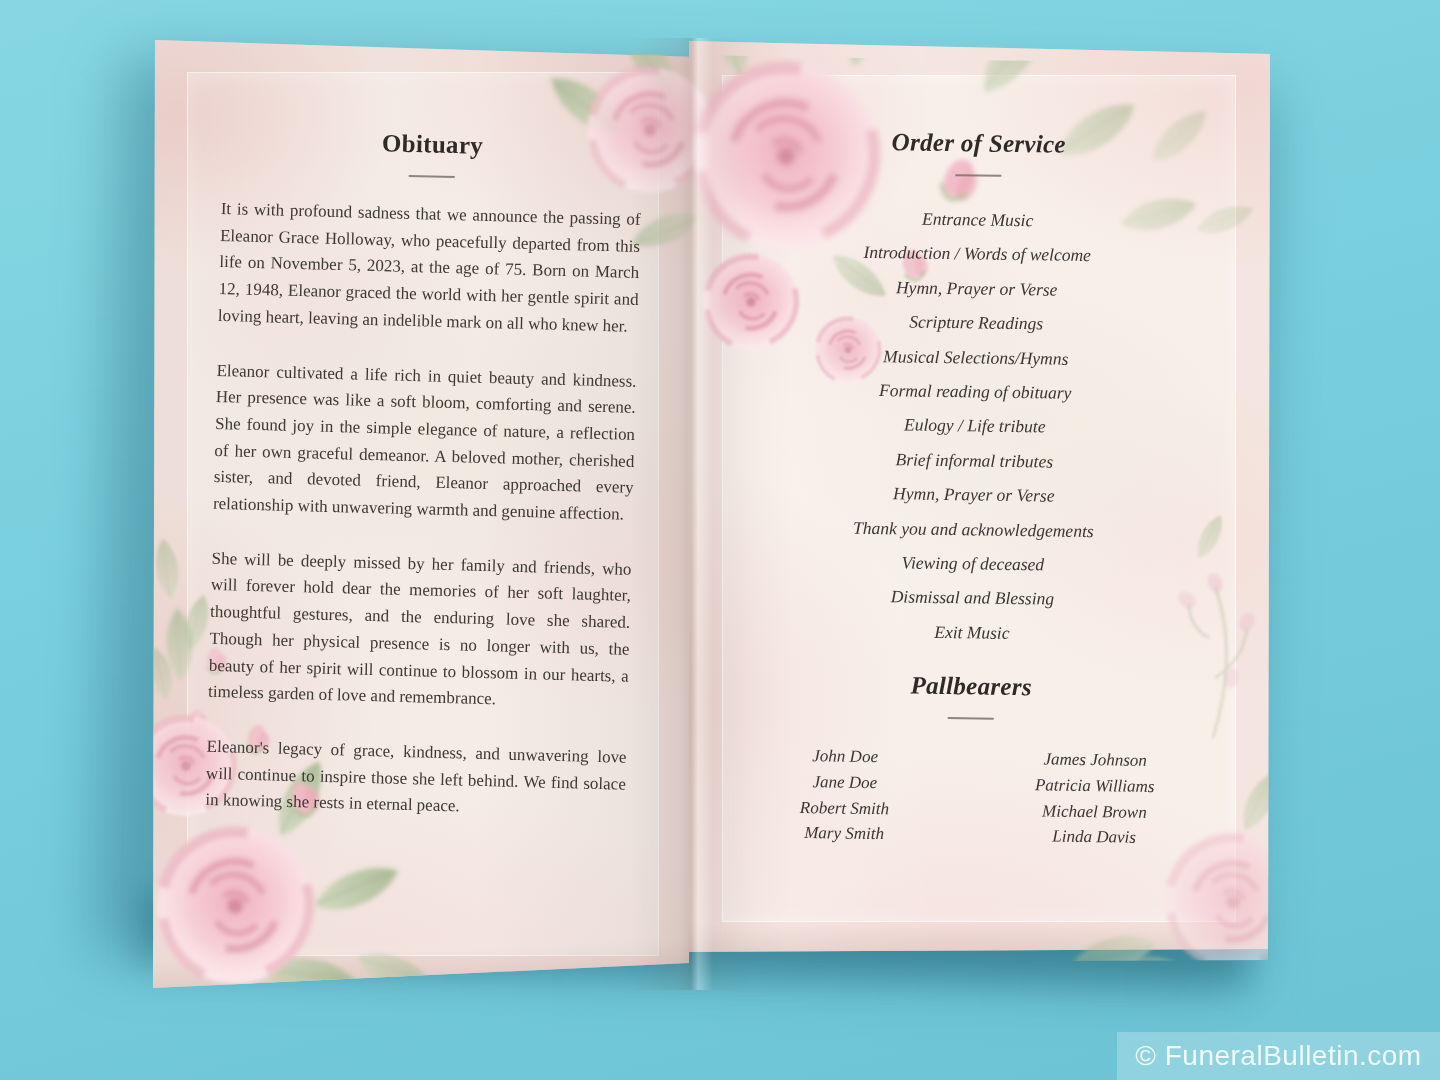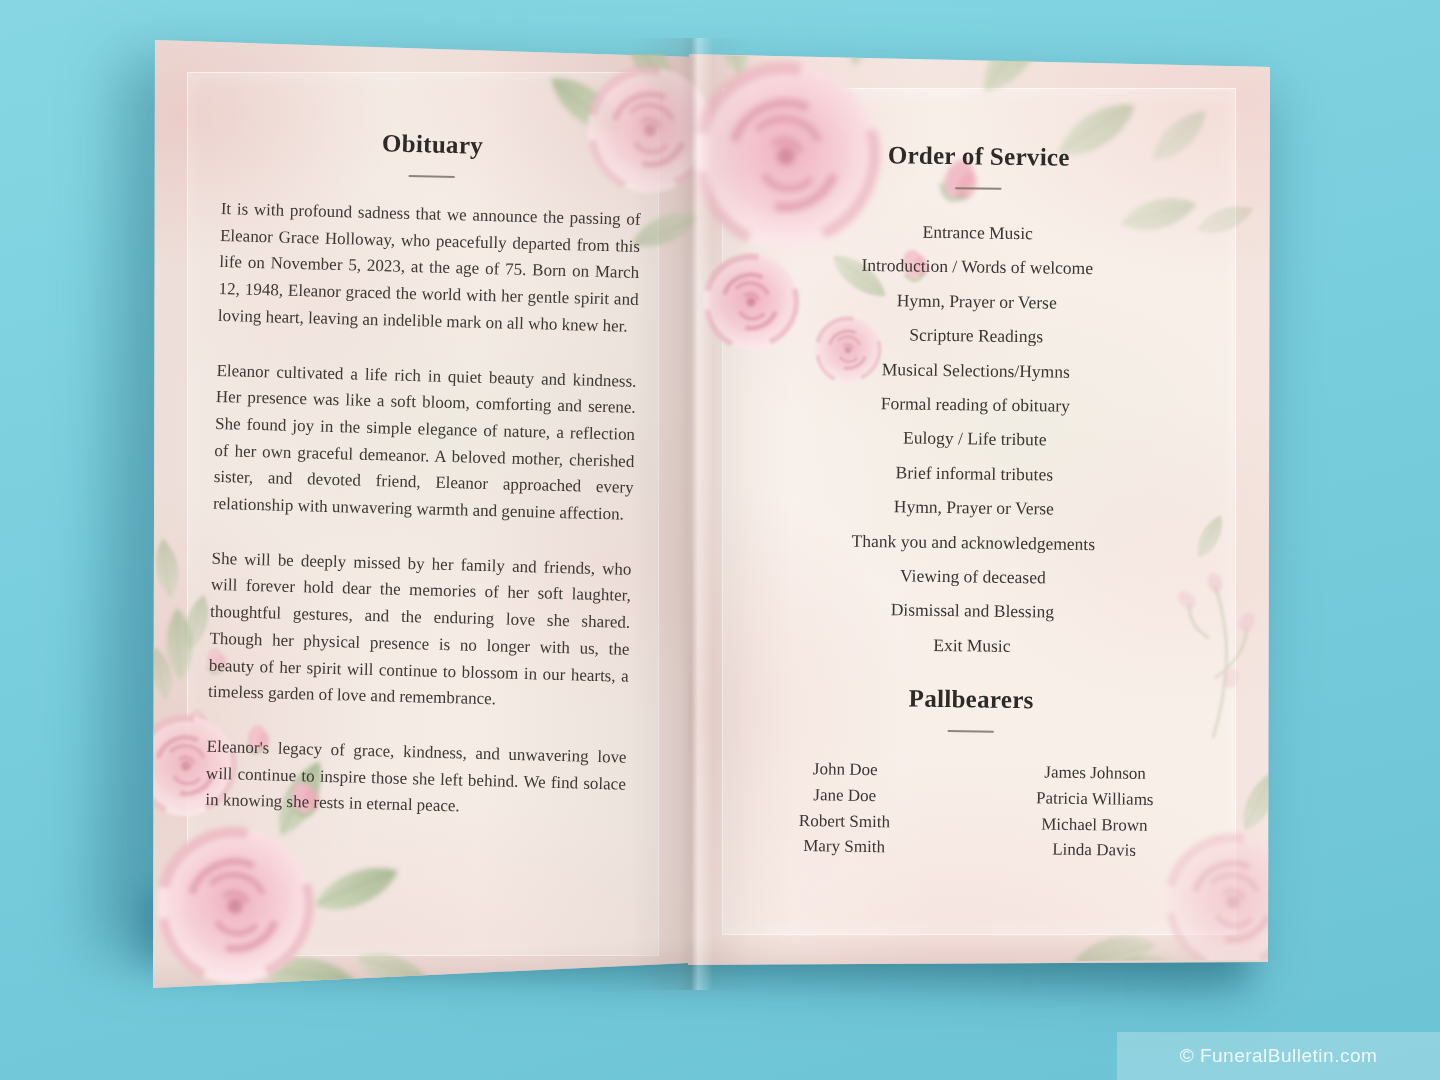--- a/index.html
+++ b/index.html
@@ -18,22 +18,23 @@
     position:absolute;left:140px;top:905px;width:1110px;height:70px;
     background:rgba(12,75,96,.30);filter:blur(16px);transform:rotate(1.1deg);
   }
   .booklet{position:absolute;left:153px;top:38px;width:1117px;height:952px;}
   .page{position:absolute;overflow:hidden;}
   .page-left{
     left:0;top:0;width:540px;height:952px;
     clip-path:polygon(2px 2px,540px 19px,536px 925px,0px 950px);
   }
   .page-right{
-    left:535px;top:16px;width:582px;height:915px;
+    left:535px;top:3px;width:582px;height:915px;
     clip-path:polygon(1px 0px,582px 13px,580px 908px,0px 911px);
+    font-style:italic;
   }
   .paper{
     position:absolute;inset:0;
     background-color:#f8efe9;
     background-image:
       radial-gradient(ellipse 300px 220px at 6% 8%,rgba(238,199,196,.6),transparent 70%),
       radial-gradient(ellipse 420px 260px at 96% 5%,rgba(240,205,202,.55),transparent 70%),
       radial-gradient(ellipse 520px 320px at 45% 102%,rgba(242,211,208,.5),transparent 72%),
       radial-gradient(ellipse 320px 340px at 0% 72%,rgba(236,203,199,.5),transparent 70%),
       radial-gradient(ellipse 380px 260px at 58% 42%,rgba(226,231,213,.30),transparent 70%),
@@ -84,21 +85,21 @@
   .order-list li{font-size:17.5px;line-height:34.4px;color:#3a3530;}
   .pall-heading{margin-top:22px;}
   .pall-cols{display:flex;justify-content:space-between;margin-top:26px;}
   .pall-col{width:250px;}
   .pall-col div{font-size:17px;line-height:25.7px;color:#3a3530;text-align:center;}
   
   .watermark{
     position:absolute;right:0;bottom:0;width:323px;height:48px;
     background:rgba(255,255,255,.24);
     display:flex;align-items:center;justify-content:center;
-    font-family:"Liberation Sans",sans-serif;font-size:19px;letter-spacing:.5px;
+    font-family:"Liberation Sans",sans-serif;font-size:28px;letter-spacing:.5px;
     color:#eefafc;
   }
 </style>
 </head>
 <body>
 
 <div class="cast-shadow"></div>
 <div class="cast-shadow2"></div>
 
 <div class="booklet">

